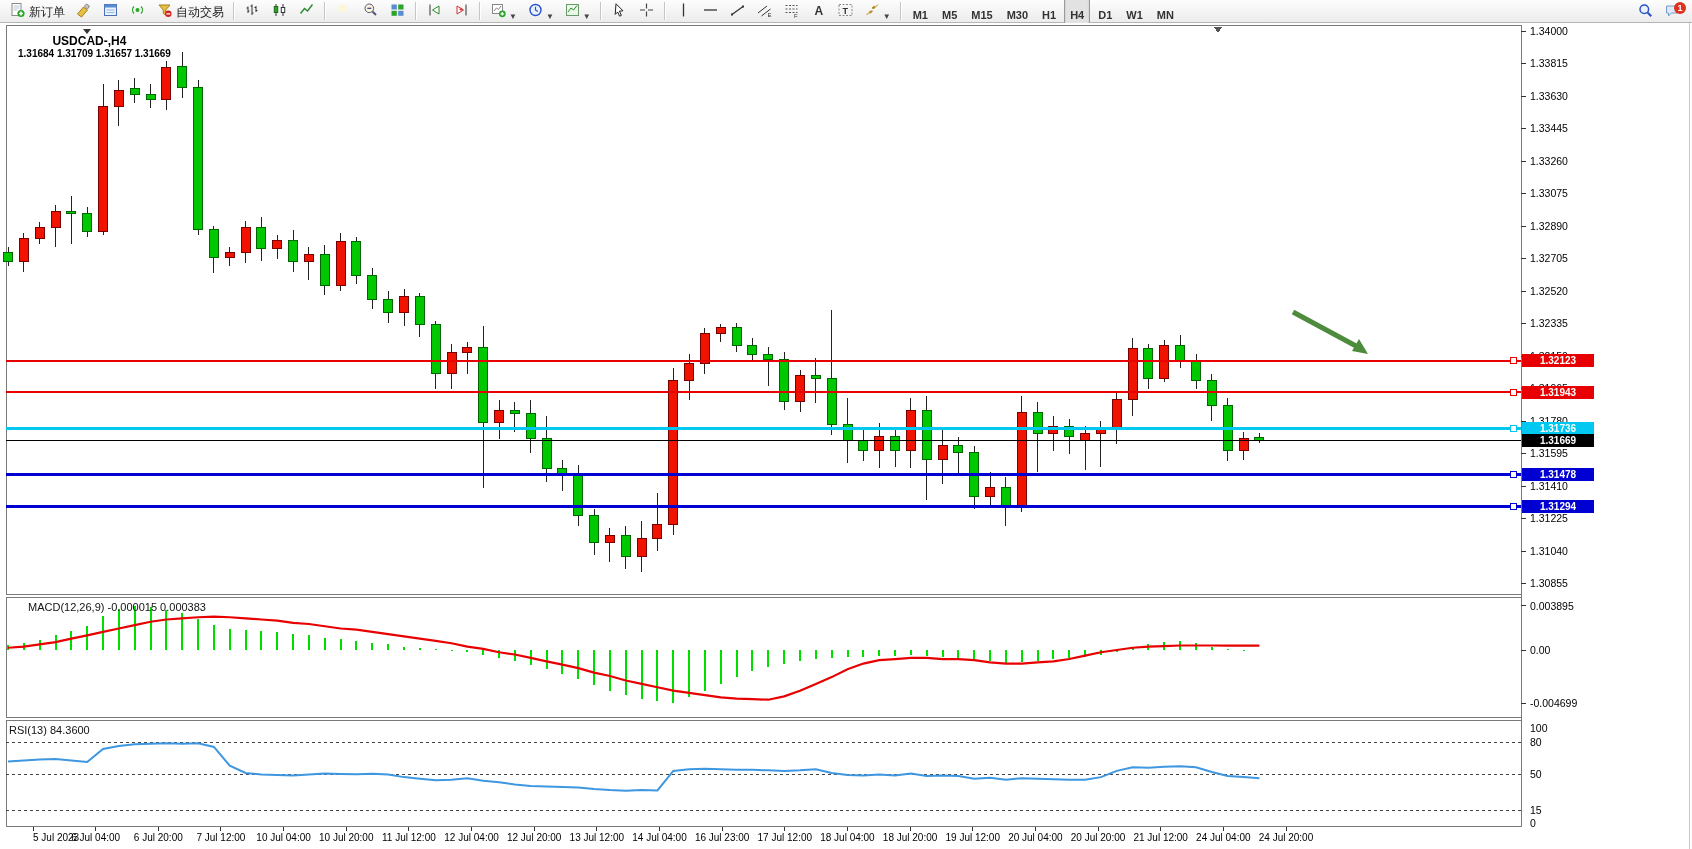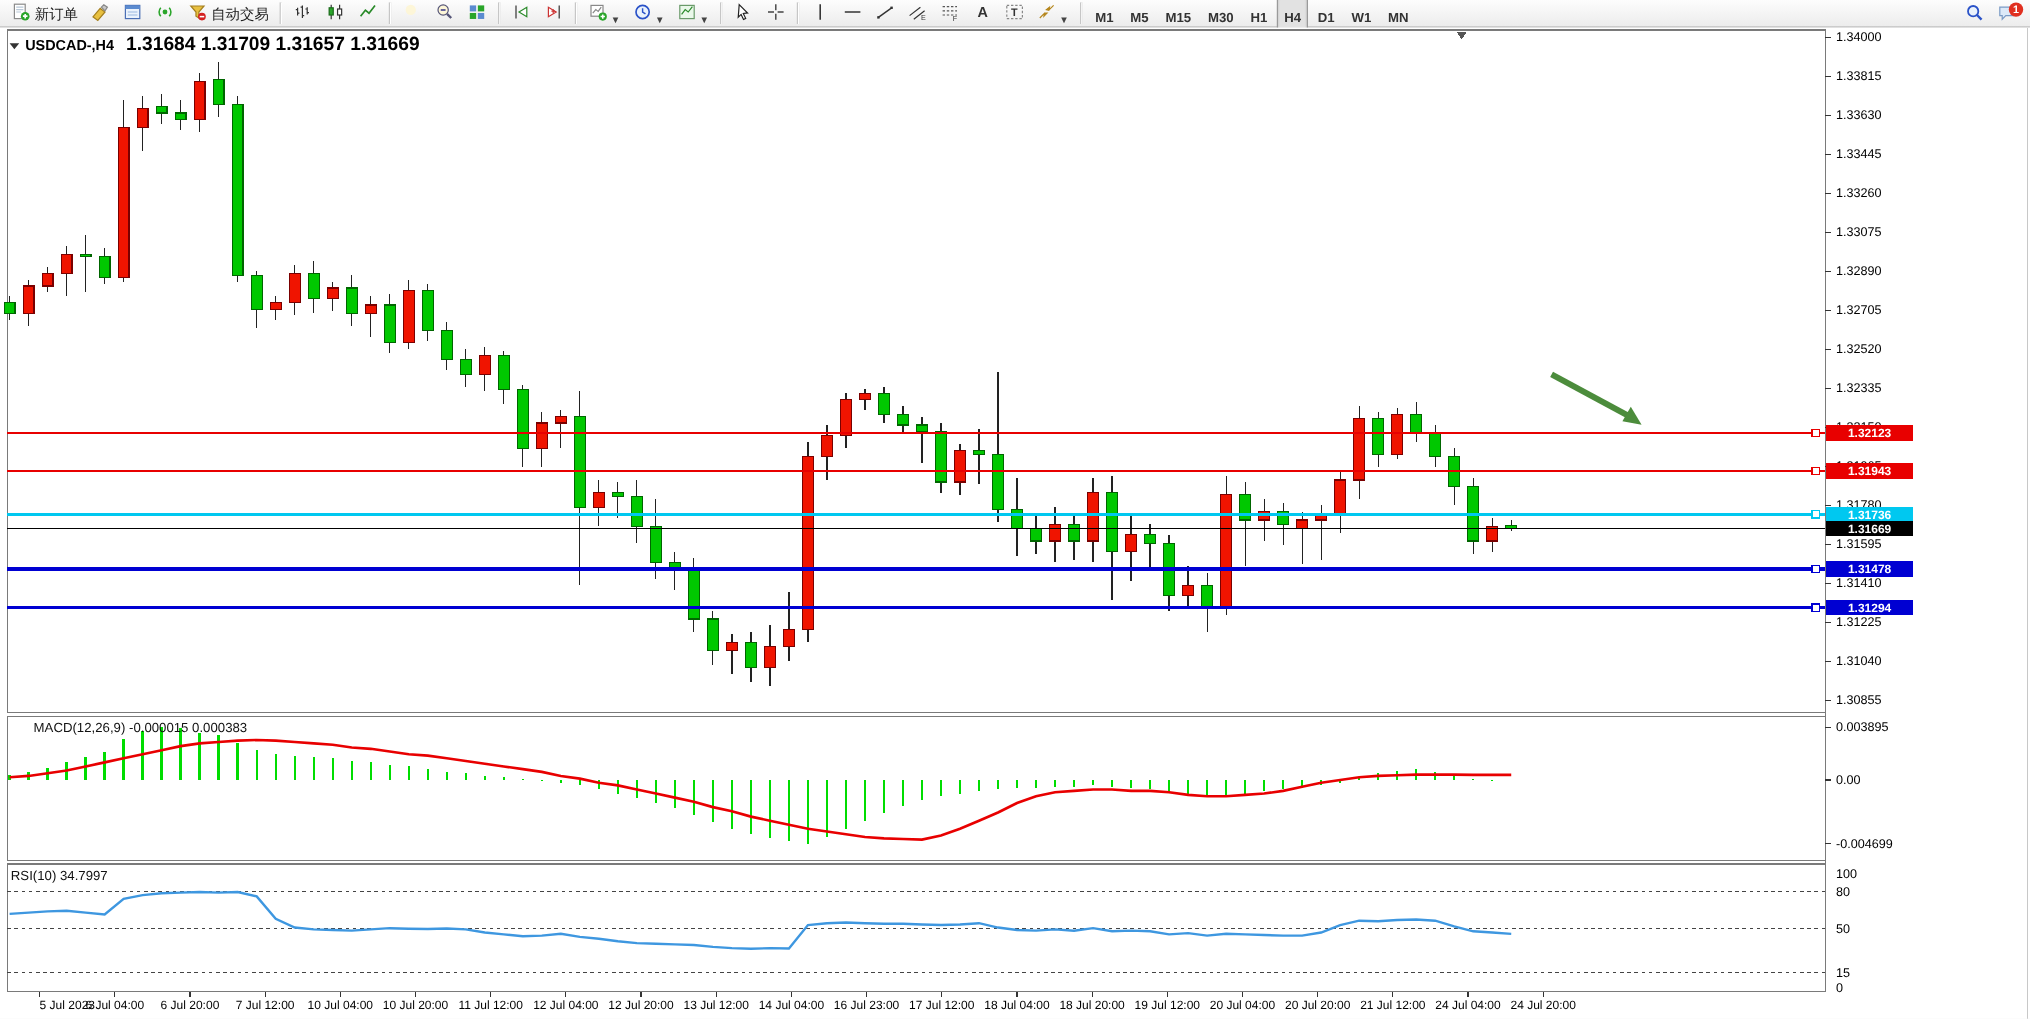--- a/index.html
+++ b/index.html
@@ -10,26 +10,26 @@
   .tbtn{display:inline-flex;align-items:flex-end;height:20px;padding:0 3px;margin:0 1px;
     border:1px solid transparent;border-radius:2px;font-size:12px;color:#222;cursor:default;}
   .tbtn.active{background:#e2e2e2;border:1px solid #9a9a9a;box-shadow:inset 0 1px 2px rgba(0,0,0,.18);}
   .tbtn .lbl{margin-left:3px;}
   .tbtn .caret{font-size:8px;color:#444;margin-left:2px;}
   .tf{font-size:11px;font-weight:bold;color:#333;padding:4px 5px;}
   .sep{display:inline-block;width:1px;height:18px;background:#c6c6c6;margin:0 4px;
     border-right:1px solid #fff;}
   .tright{position:absolute;right:6px;top:0;height:23px;display:flex;align-items:center;}
   #chartwrap{position:absolute;left:0;top:23px;width:1692px;height:826px;background:#fff;}
-  .overlay{position:absolute;z-index:5;font-size:12px;color:#000;}
+  .overlay{position:absolute;z-index:5;font-size:12px;color:#000;flex-direction:column;}
   #title-row{left:8px;top:6px;display:flex;align-items:center;}
   #title-row .tri{width:0;height:0;border-left:4px solid transparent;border-right:4px solid transparent;
     border-top:5px solid #333;margin-right:5px;}
   #title-row b{font-weight:bold;font-size:12px;}
-  #title-row .ohlc{margin-left:10px;font-size:16px;font-weight:bold;}
+  #title-row .ohlc{margin-left:10px;font-size:10px;font-weight:bold;}
   .indlabel{font-size:11px;color:#111;}
   #macd-label{left:9px;top:578px;margin-left:19px;}
   #rsi-label{left:9px;top:701px;}
   svg text{font-family:"Liberation Sans", sans-serif;}
 </style>
 </head>
 <body>
 
 <div class="toolbar" id="toolbar">
     <span class="tbtn">
@@ -238,21 +238,21 @@
 <div id="chartwrap">
   <div class="overlay" id="title-row">
     <span class="tri"></span>
     <b>USDCAD-,H4</b>
     <span class="ohlc">1.31684 1.31709 1.31657 1.31669</span>
   </div>
   <div class="overlay indlabel" id="macd-label">
     <span>MACD(12,26,9)</span>&nbsp;<span>-0.000015 0.000383</span>
   </div>
   <div class="overlay indlabel" id="rsi-label">
-    <span>RSI(10)</span>&nbsp;<span>34.7997</span>
+    <span>RSI(13)</span>&nbsp;<span>84.3600</span>
   </div>
   <div id="svghost"><svg width="1692" height="826" viewBox="0 0 1692 826" shape-rendering="crispEdges">
         <g>
           <rect x="6" y="2" width="1515" height="569" fill="#fff" stroke="#7a7a7a"></rect>
           <rect x="6" y="574" width="1515" height="120" fill="#fff" stroke="#7a7a7a"></rect>
           <rect x="6" y="697" width="1515" height="106" fill="#fff" stroke="#7a7a7a"></rect>
           <line x1="1521" y1="2" x2="1521" y2="803" stroke="#7a7a7a"></line>
           <rect x="1689" y="0" width="1" height="826" fill="#c8c8c8"></rect>
         </g>
         <g font-size="10.5" fill="#000">

